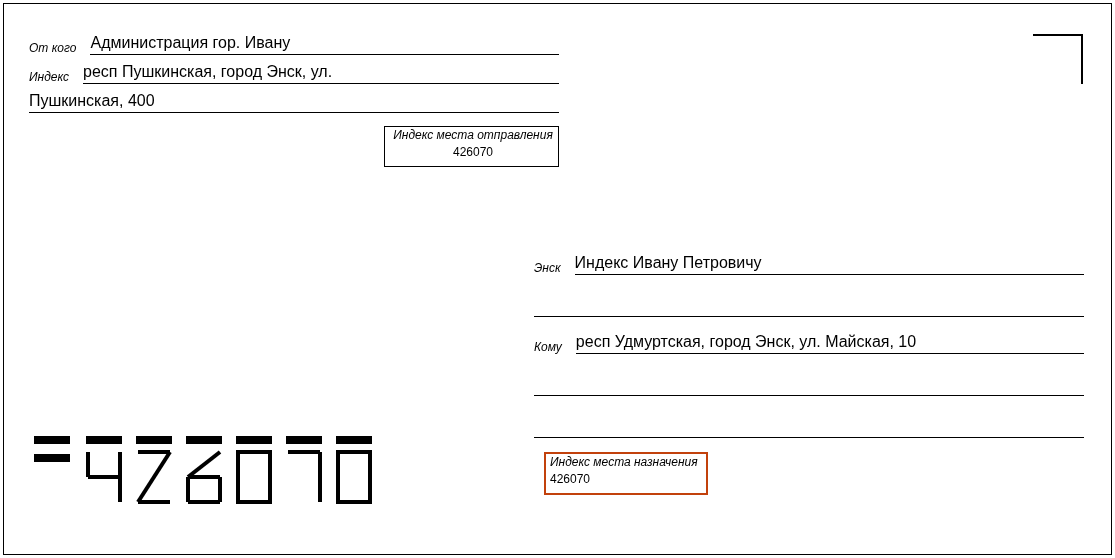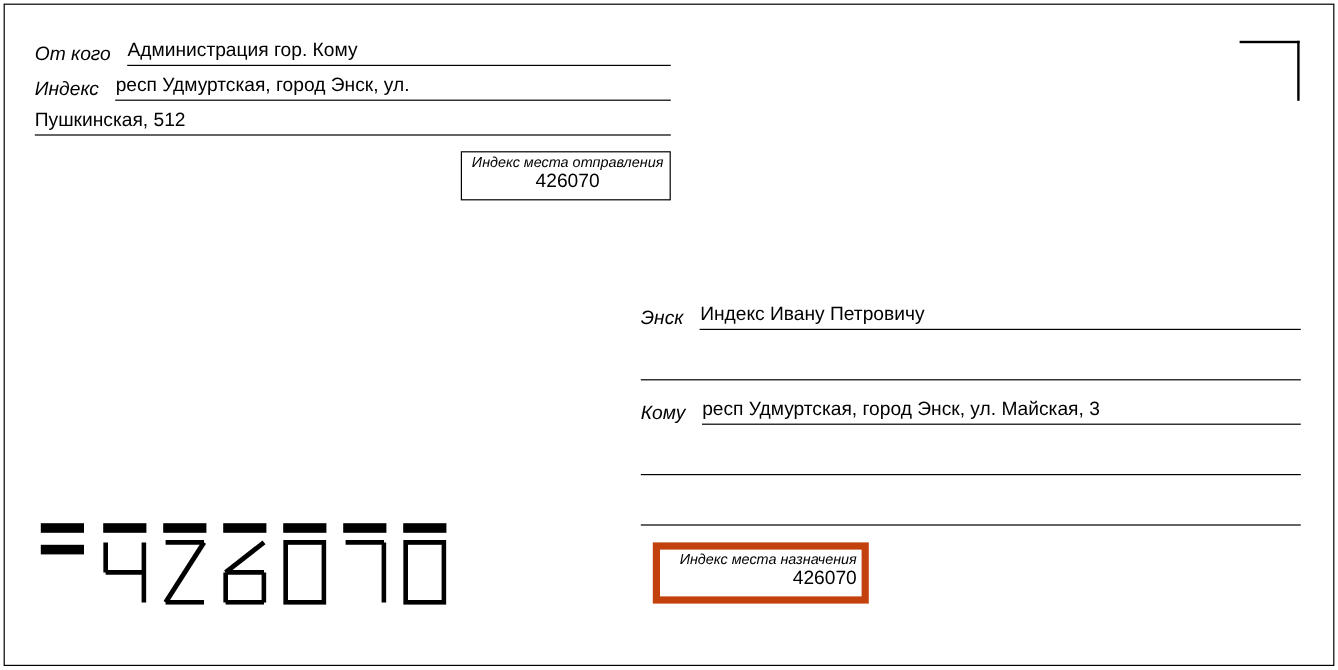--- a/index.html
+++ b/index.html
@@ -23,21 +23,21 @@
     left: 25px; top: 30px;
     width: 530px;
   }
   .fieldrow {
     display: flex;
     align-items: flex-end;
     margin-bottom: 8px;
   }
   .label {
     font-style: italic;
-    font-size: 16px;
+    font-size: 12px;
     margin-right: 14px;
     white-space: nowrap;
   }
   .value {
     font-size: 16px;
     flex: 1;
     border-bottom: 1px solid #000;
     padding-bottom: 2px;
     min-height: 20px;
   }
@@ -54,42 +54,42 @@
     width: 175px;
     border: 1px solid #000;
     text-align: center;
     padding: 1px 1px 4px 4px;
   }
   .idxbox-caption {
     font-style: italic;
     font-size: 12px;
   }
   .idxbox-value {
-    font-size: 16px;
+    font-size: 12px;
     line-height: 20px;
   }
   
   .recipient {
     position: absolute;
     left: 530px; top: 250px;
     width: 550px;
   }
   .recipient .fieldrow { margin-bottom: 16px; }
   .blankline {
     border-bottom: 1px solid #000;
     height: 26px;
     margin-bottom: 16px;
   }
   
   .idxbox-recipient {
     position: absolute;
     left: 540px; top: 448px;
-    width: 180px;
-    border: 6px solid #c2410c;
-    text-align: right;
+    width: 164px;
+    border: 2px solid #c2410c;
+    text-align: left;
     padding: 1px 4px 4px 4px;
   }
   
   .corner {
     position: absolute;
     right: 28px; top: 30px;
     width: 50px; height: 50px;
     border-top: 2px solid #000;
     border-right: 2px solid #000;
   }
@@ -119,43 +119,43 @@
 </head>
 <body>
 
 <div class="envelope">
 
   <div class="corner"></div>
 
   <div class="sender">
     <div class="fieldrow">
       <span class="label">От кого</span>
-      <span class="value">Администрация гор. Кому</span>
+      <span class="value">Администрация гор. Ивану</span>
     </div>
     <div class="fieldrow">
       <span class="label">Индекс</span>
-      <span class="value">респ Удмуртская, город Энск, ул.</span>
-    </div>
-    <div class="continuation">Пушкинская, 512</div>
+      <span class="value">респ Пушкинская, город Энск, ул.</span>
+    </div>
+    <div class="continuation">Пушкинская, 400</div>
   </div>
 
   <div class="idxbox-sender">
     <div class="idxbox-caption">Индекс места отправления</div>
     <div class="idxbox-value">426070</div>
   </div>
 
   <div class="recipient">
     <div class="fieldrow">
       <span class="label">Энск</span>
       <span class="value">Индекс Ивану Петровичу</span>
     </div>
     <div class="blankline"></div>
     <div class="fieldrow">
       <span class="label">Кому</span>
-      <span class="value">респ Удмуртская, город Энск, ул. Майская, 3</span>
+      <span class="value">респ Удмуртская, город Энск, ул. Майская, 10</span>
     </div>
     <div class="blankline"></div>
     <div class="blankline"></div>
   </div>
 
   <div class="idxbox-recipient">
     <div class="idxbox-caption">Индекс места назначения</div>
     <div class="idxbox-value">426070</div>
   </div>
 

